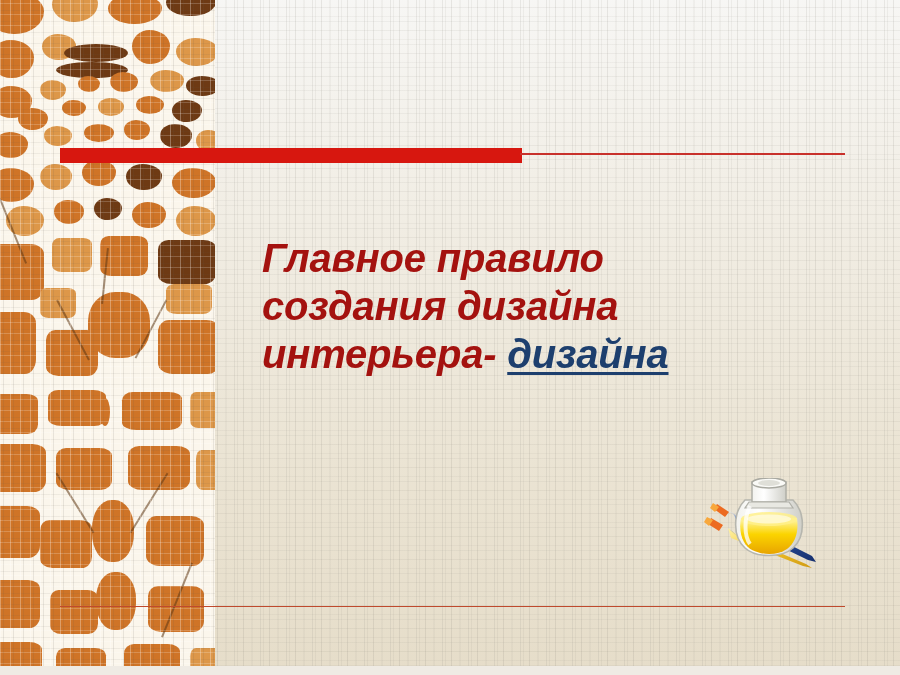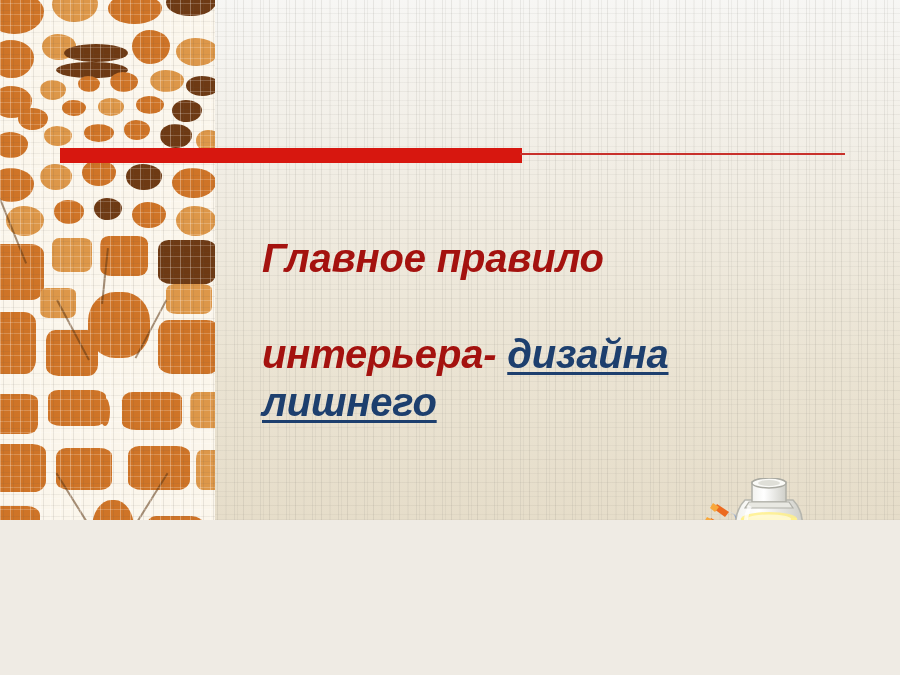--- a/index.html
+++ b/index.html
@@ -2,21 +2,21 @@
 <html lang="ru"><head>
 <meta charset="utf-8">
 <style>
   html,body{margin:0;padding:0;}
   body{
     width:900px;height:675px;overflow:hidden;
     font-family:"Liberation Sans", sans-serif;
     background:#efebe4;
   }
   #slide{
-    position:relative;width:900px;height:520px;overflow:hidden;
+    position:relative;width:900px;height:666px;overflow:hidden;
     background:
       linear-gradient(to bottom,
         rgba(248,248,247,0.92) 0%,
         rgba(244,241,234,0.70) 35%,
         rgba(236,229,212,0.55) 70%,
         rgba(228,218,196,0.60) 100%),
       #e9e2d2;
   }
   
   #weave{
@@ -188,23 +188,22 @@
 
     <div id="sidebar-texture"></div>
   </div>
 
   <div id="rule-thick"></div>
   <div id="rule-thin"></div>
   <div id="rule-bottom"></div>
 
   <div id="title-block">
     <span class="t-red">Главное правило</span><br>
-    <br>
+    <span class="t-red">создания дизайна</span><br>
     <span class="t-red">интерьера- </span><span class="t-blue">дизайна</span><br>
-    <span class="t-blue">лишнего</span>
   </div>
 
   <svg id="paint-icon" viewBox="0 0 120 90">
     <defs>
       <linearGradient id="jarGlass" x1="0" y1="0" x2="1" y2="0">
         <stop offset="0%" stop-color="#f2f2ee"></stop>
         <stop offset="35%" stop-color="#ffffff"></stop>
         <stop offset="100%" stop-color="#cfcfc8"></stop>
       </linearGradient>
       <linearGradient id="paintY" x1="0" y1="0" x2="0" y2="1">

